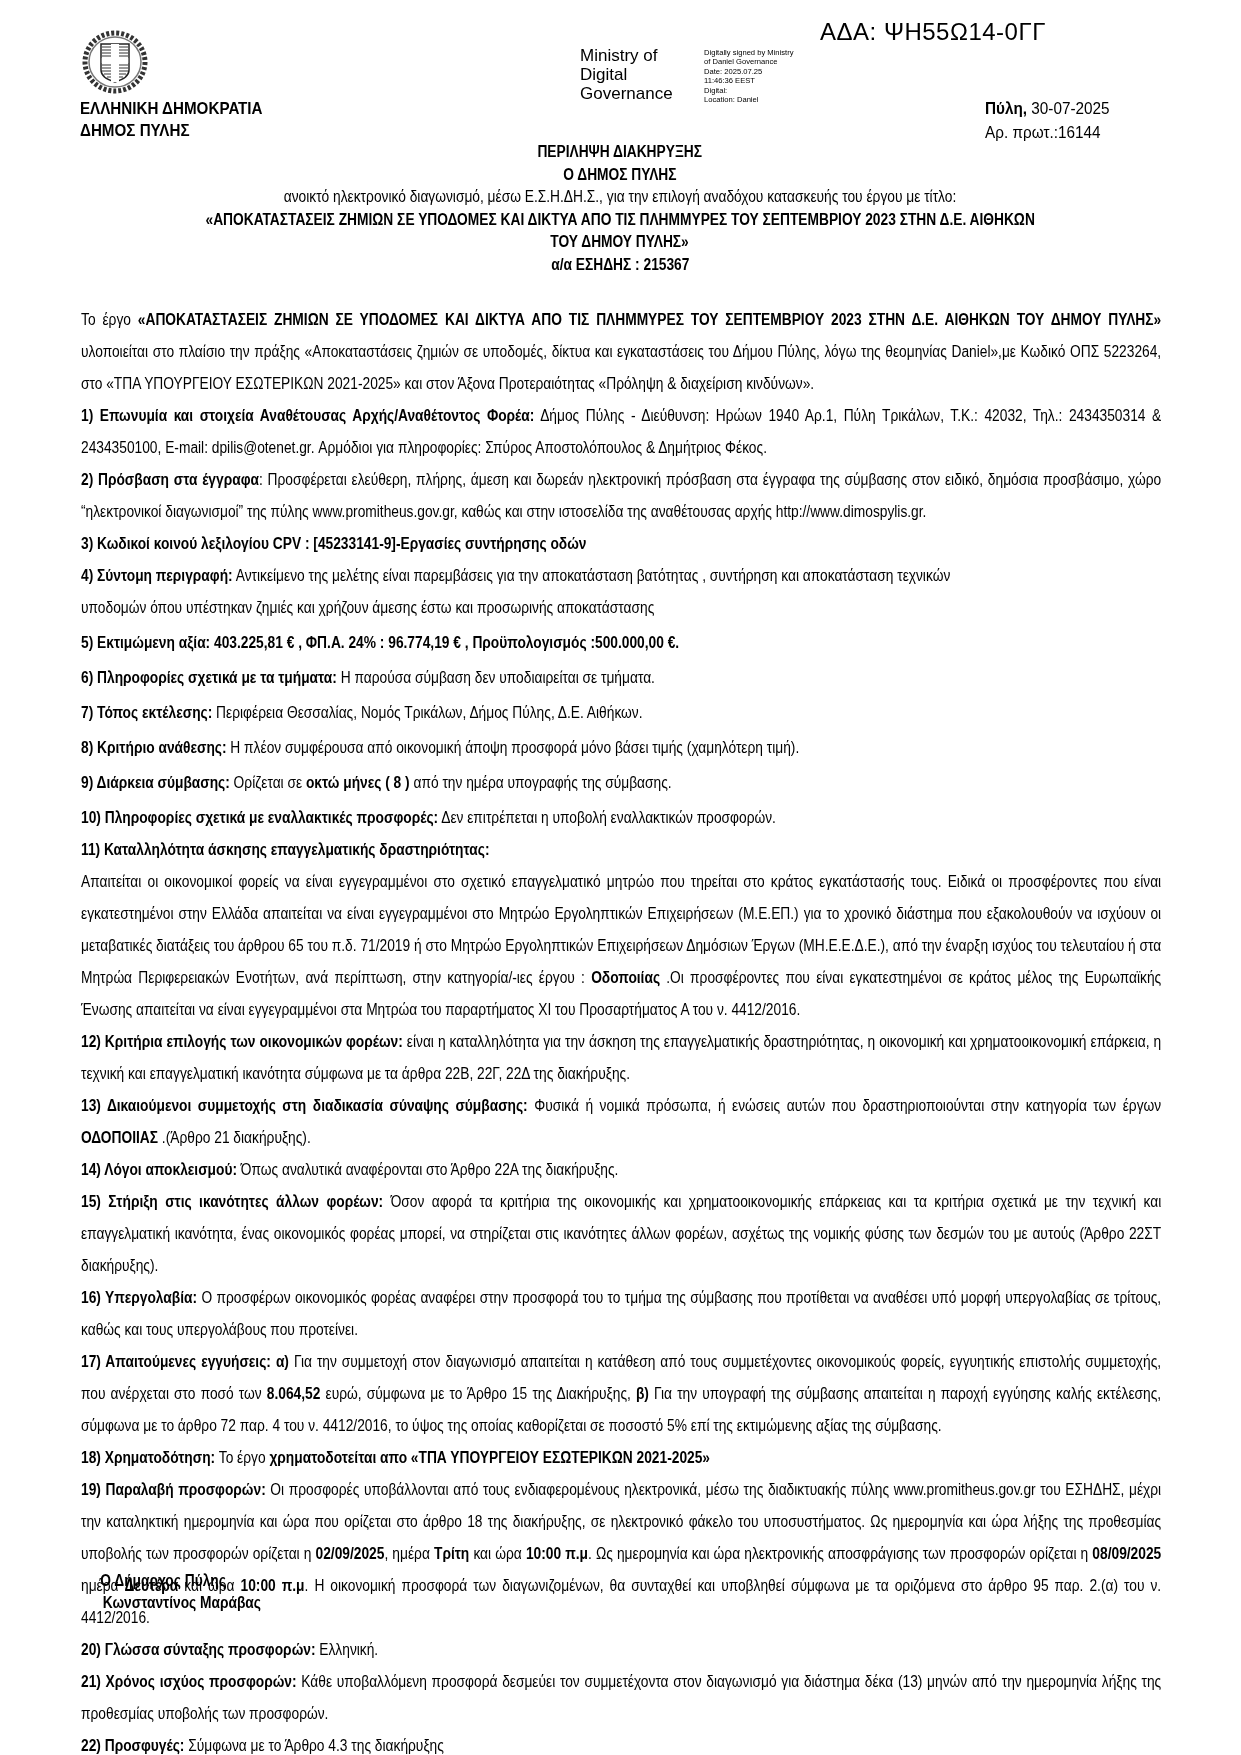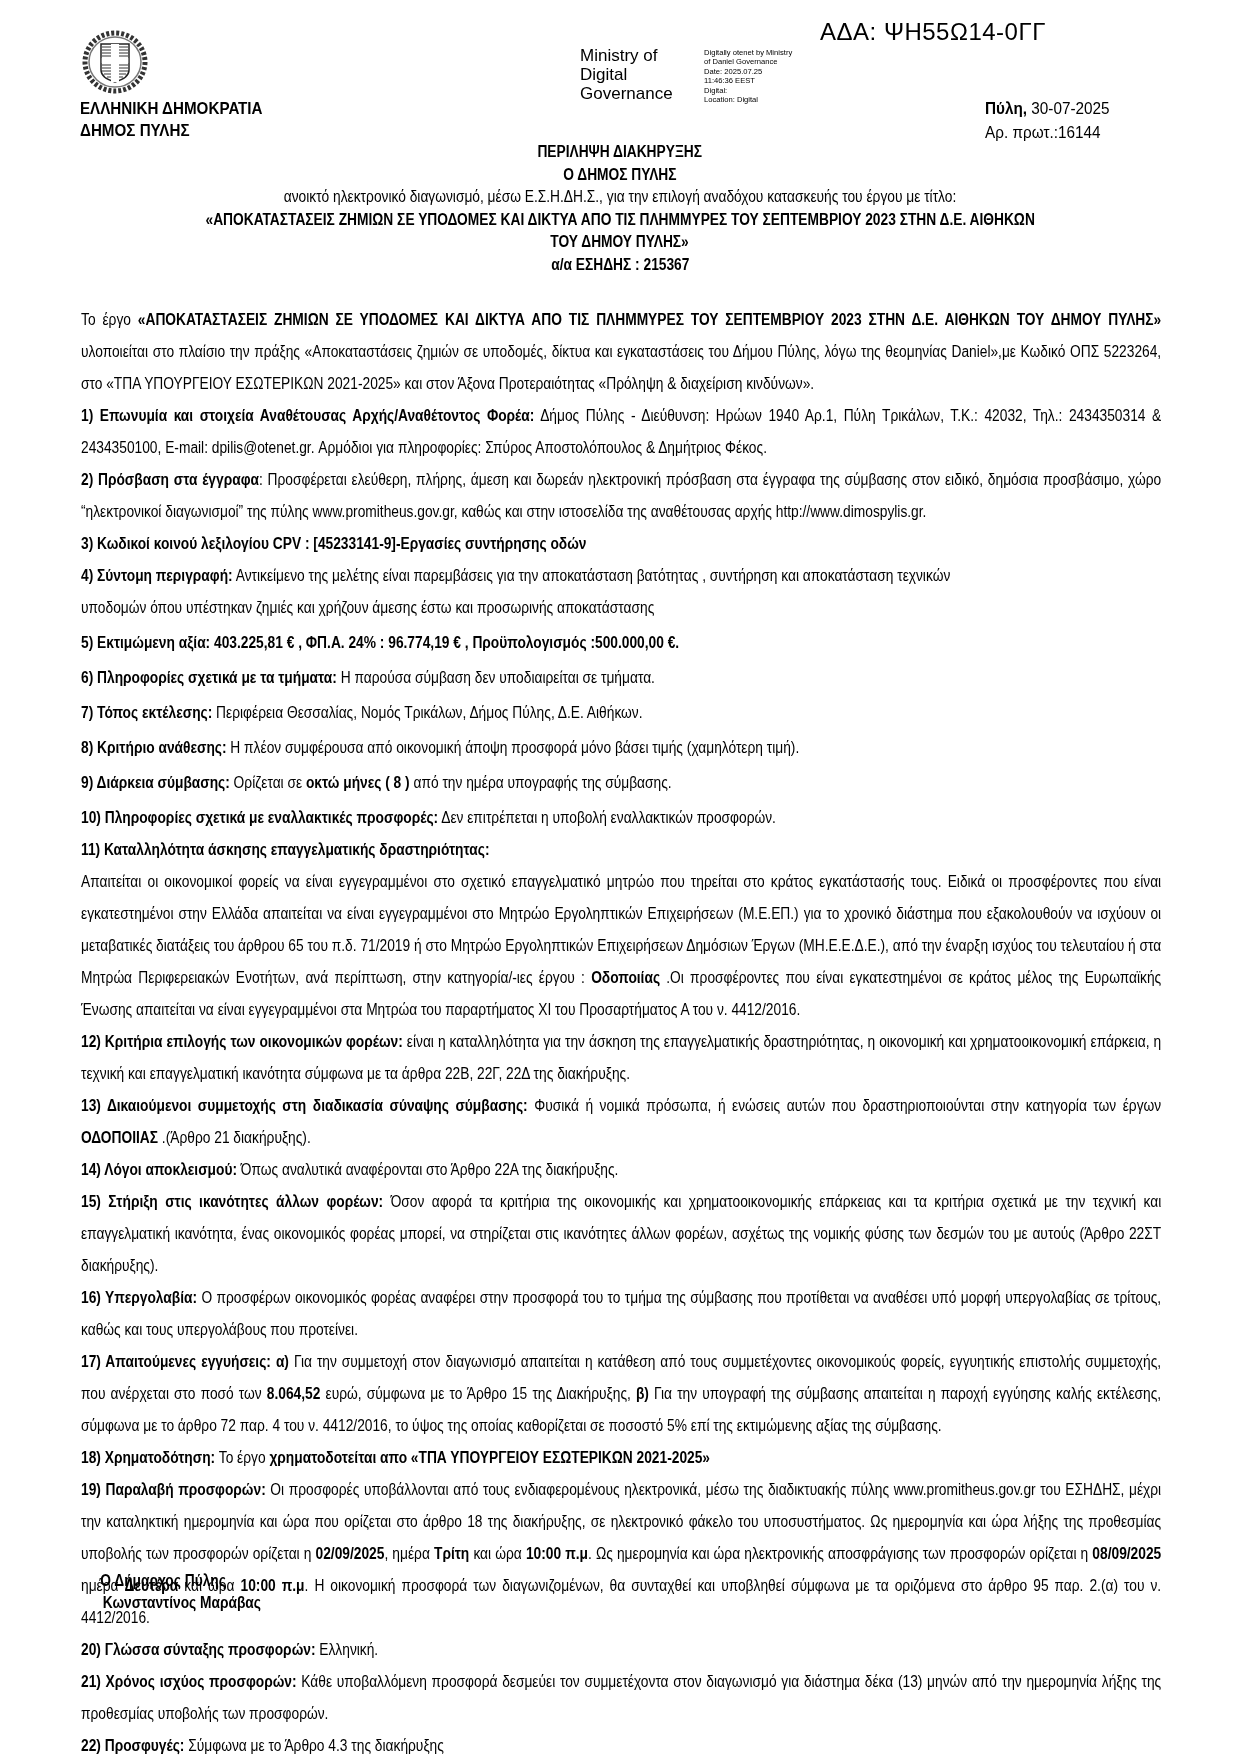--- a/index.html
+++ b/index.html
@@ -59,26 +59,26 @@
     <div>ΔΗΜΟΣ ΠΥΛΗΣ</div>
   </div>
 
   <div class="sig">
     <div class="sig-name">
       <div>Ministry of</div>
       <div>Digital</div>
       <div>Governance</div>
     </div>
     <div class="sig-details">
-      <div>Digitally otenet by Ministry</div>
+      <div>Digitally signed by Ministry</div>
       <div>of Daniel Governance</div>
       <div>Date: 2025.07.25</div>
       <div>11:46:36 EEST</div>
       <div>Digital:</div>
-      <div>Location: Digital</div>
+      <div>Location: Daniel</div>
     </div>
   </div>
 
   <div class="place-date">
     <div><b>Πύλη,</b> <span>30-07-2025</span></div>
     <div>Αρ. πρωτ.:16144</div>
   </div>
 
   <div class="center-block">
     <div class="b"><span class="cond">ΠΕΡΙΛΗΨΗ ΔΙΑΚΗΡΥΞΗΣ</span></div>

